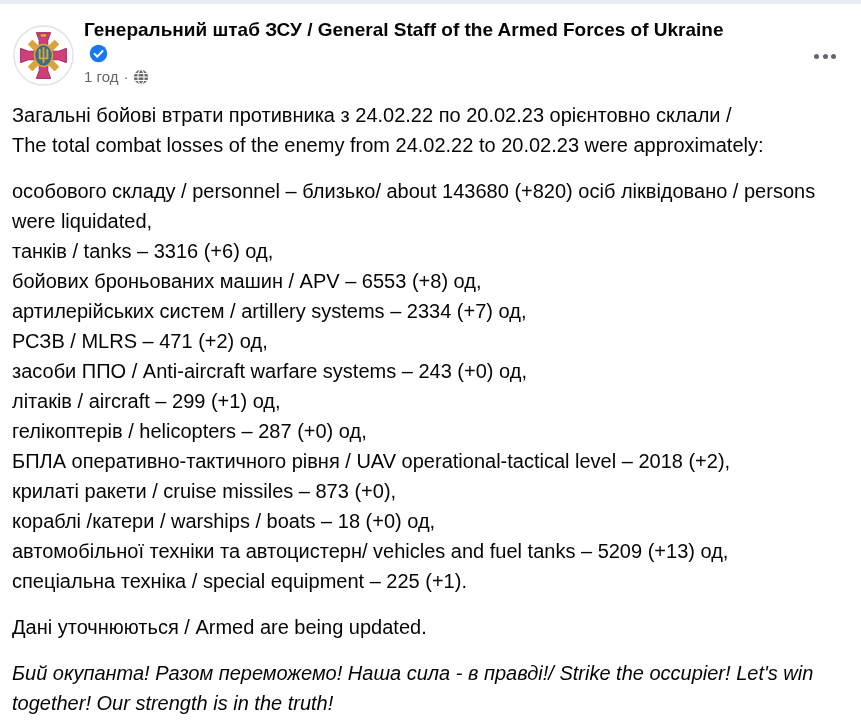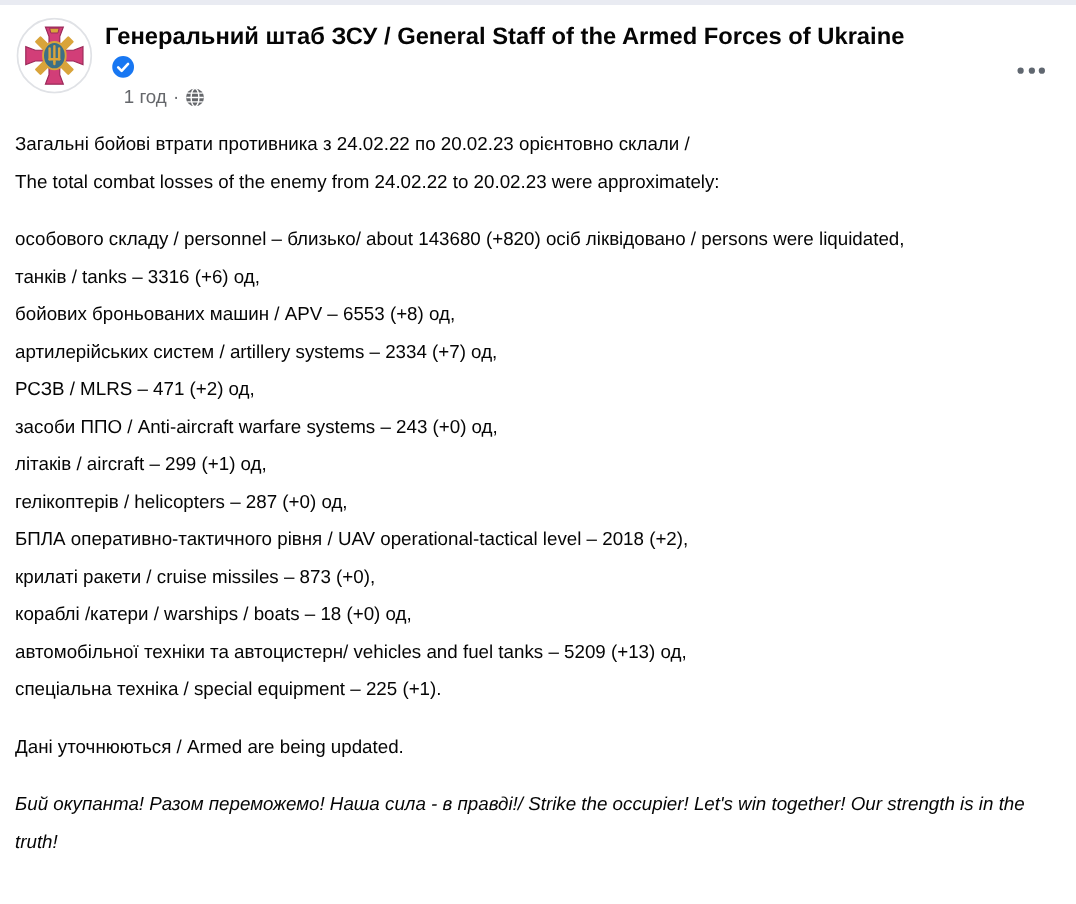--- a/index.html
+++ b/index.html
@@ -14,21 +14,21 @@
   .top-strip {
     width: 100%;
     height: 4px;
     background: #e9ebf2;
   }
   .post { position: relative; padding: 6px 0 0 0; }
 
   
   .post-header {
     display: flex;
-    align-items: flex-start;
+    align-items: flex-end;
     padding: 4px 16px 6px 13px;
     position: relative;
   }
   .avatar {
     flex: 0 0 auto;
     width: 61px; height: 61px;
     border-radius: 50%;
     display: block;
     cursor: pointer;
   }
@@ -54,21 +54,21 @@
   .verified svg { width: 19px; height: 19px; display: block; }
   .meta {
     margin-top: 3px;
     font-size: 15px;
     line-height: 19px;
     color: #65676b;
     display: flex;
     align-items: center;
     gap: 5px;
   }
-  .meta .timestamp { cursor: pointer; margin-left: 15px; }
+  .meta .timestamp { cursor: pointer; }
   .globe { width: 16px; height: 16px; display: inline-block; }
   .globe svg { width: 16px; height: 16px; display: block; }
   .more-btn {
     position: absolute;
     top: 28px;
     right: 18px;
     width: 36px; height: 36px;
     border-radius: 50%;
     display: flex;
     align-items: center;
@@ -78,21 +78,21 @@
   }
   .more-btn .dot {
     width: 5px; height: 5px;
     border-radius: 50%;
     background: #606770;
   }
 
   
   .post-body {
     padding: 8px 8px 0 12px;
-    font-size: 15px;
+    font-size: 20px;
     line-height: 30px;
     color: #050505;
   }
   .post-body p {
     white-space: pre-line;
     margin: 0 0 16px 0;
   }
   .post-body p:last-child { margin-bottom: 0; font-style: italic; }
 </style>
 </head>

